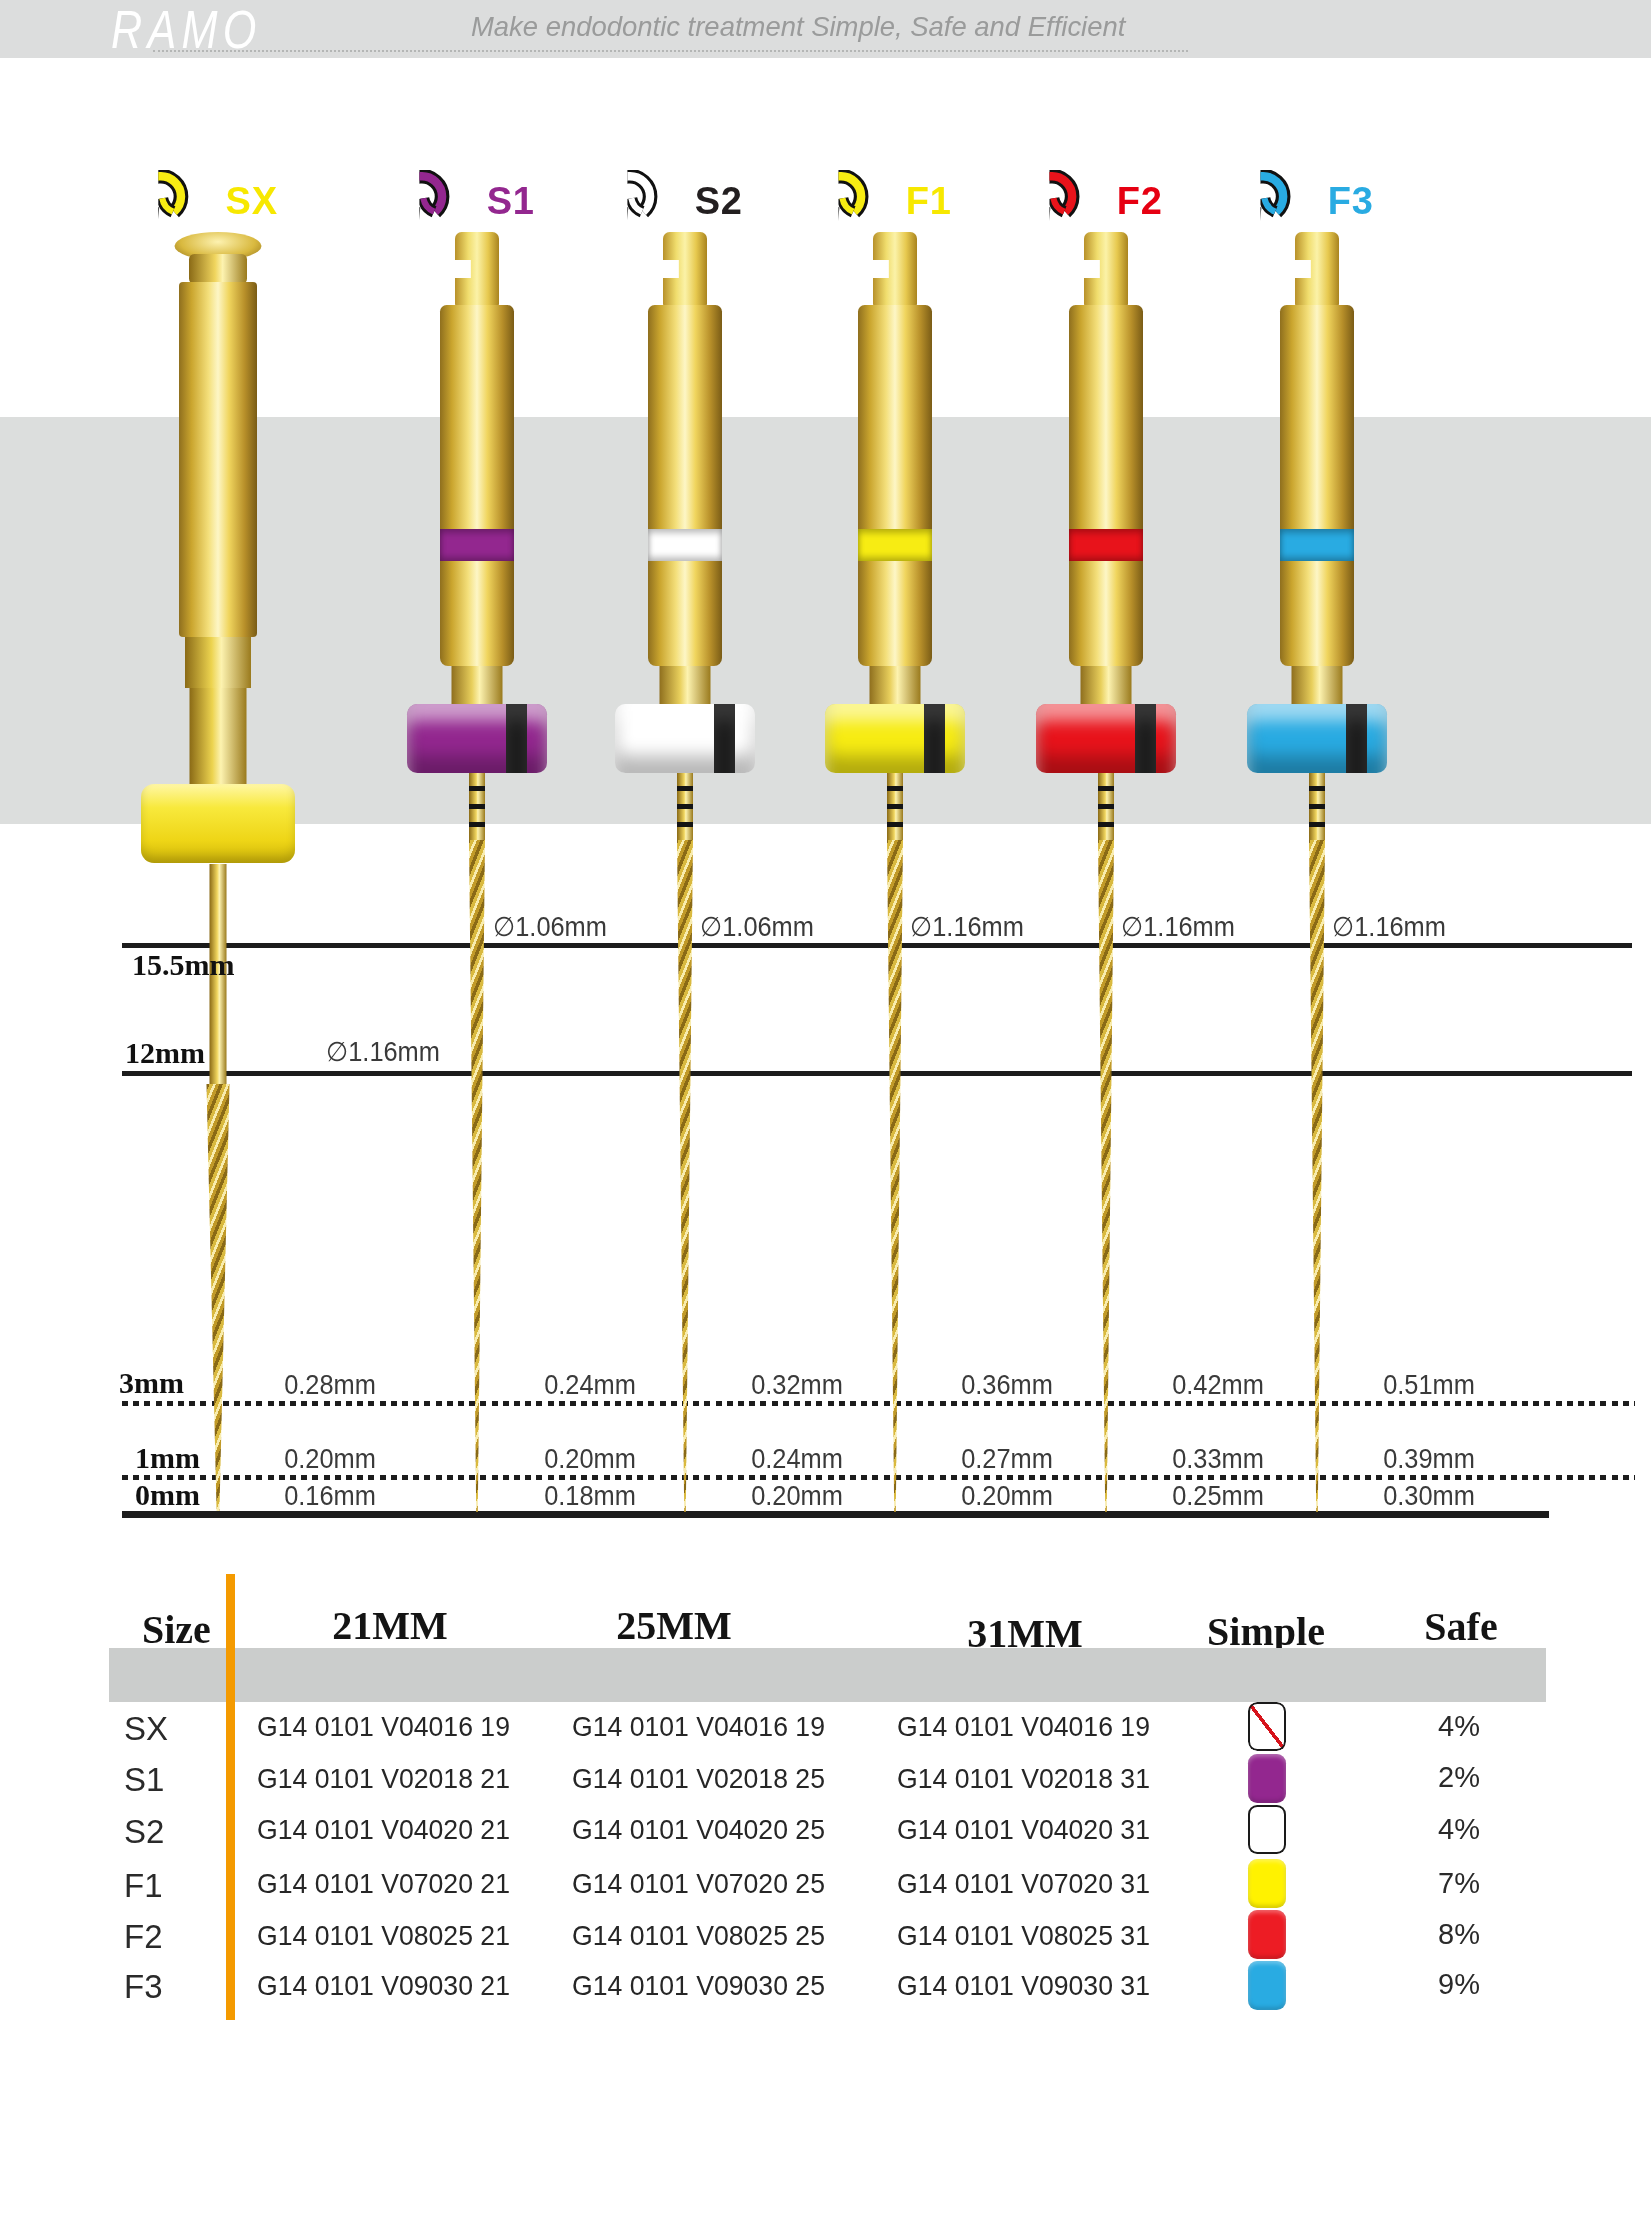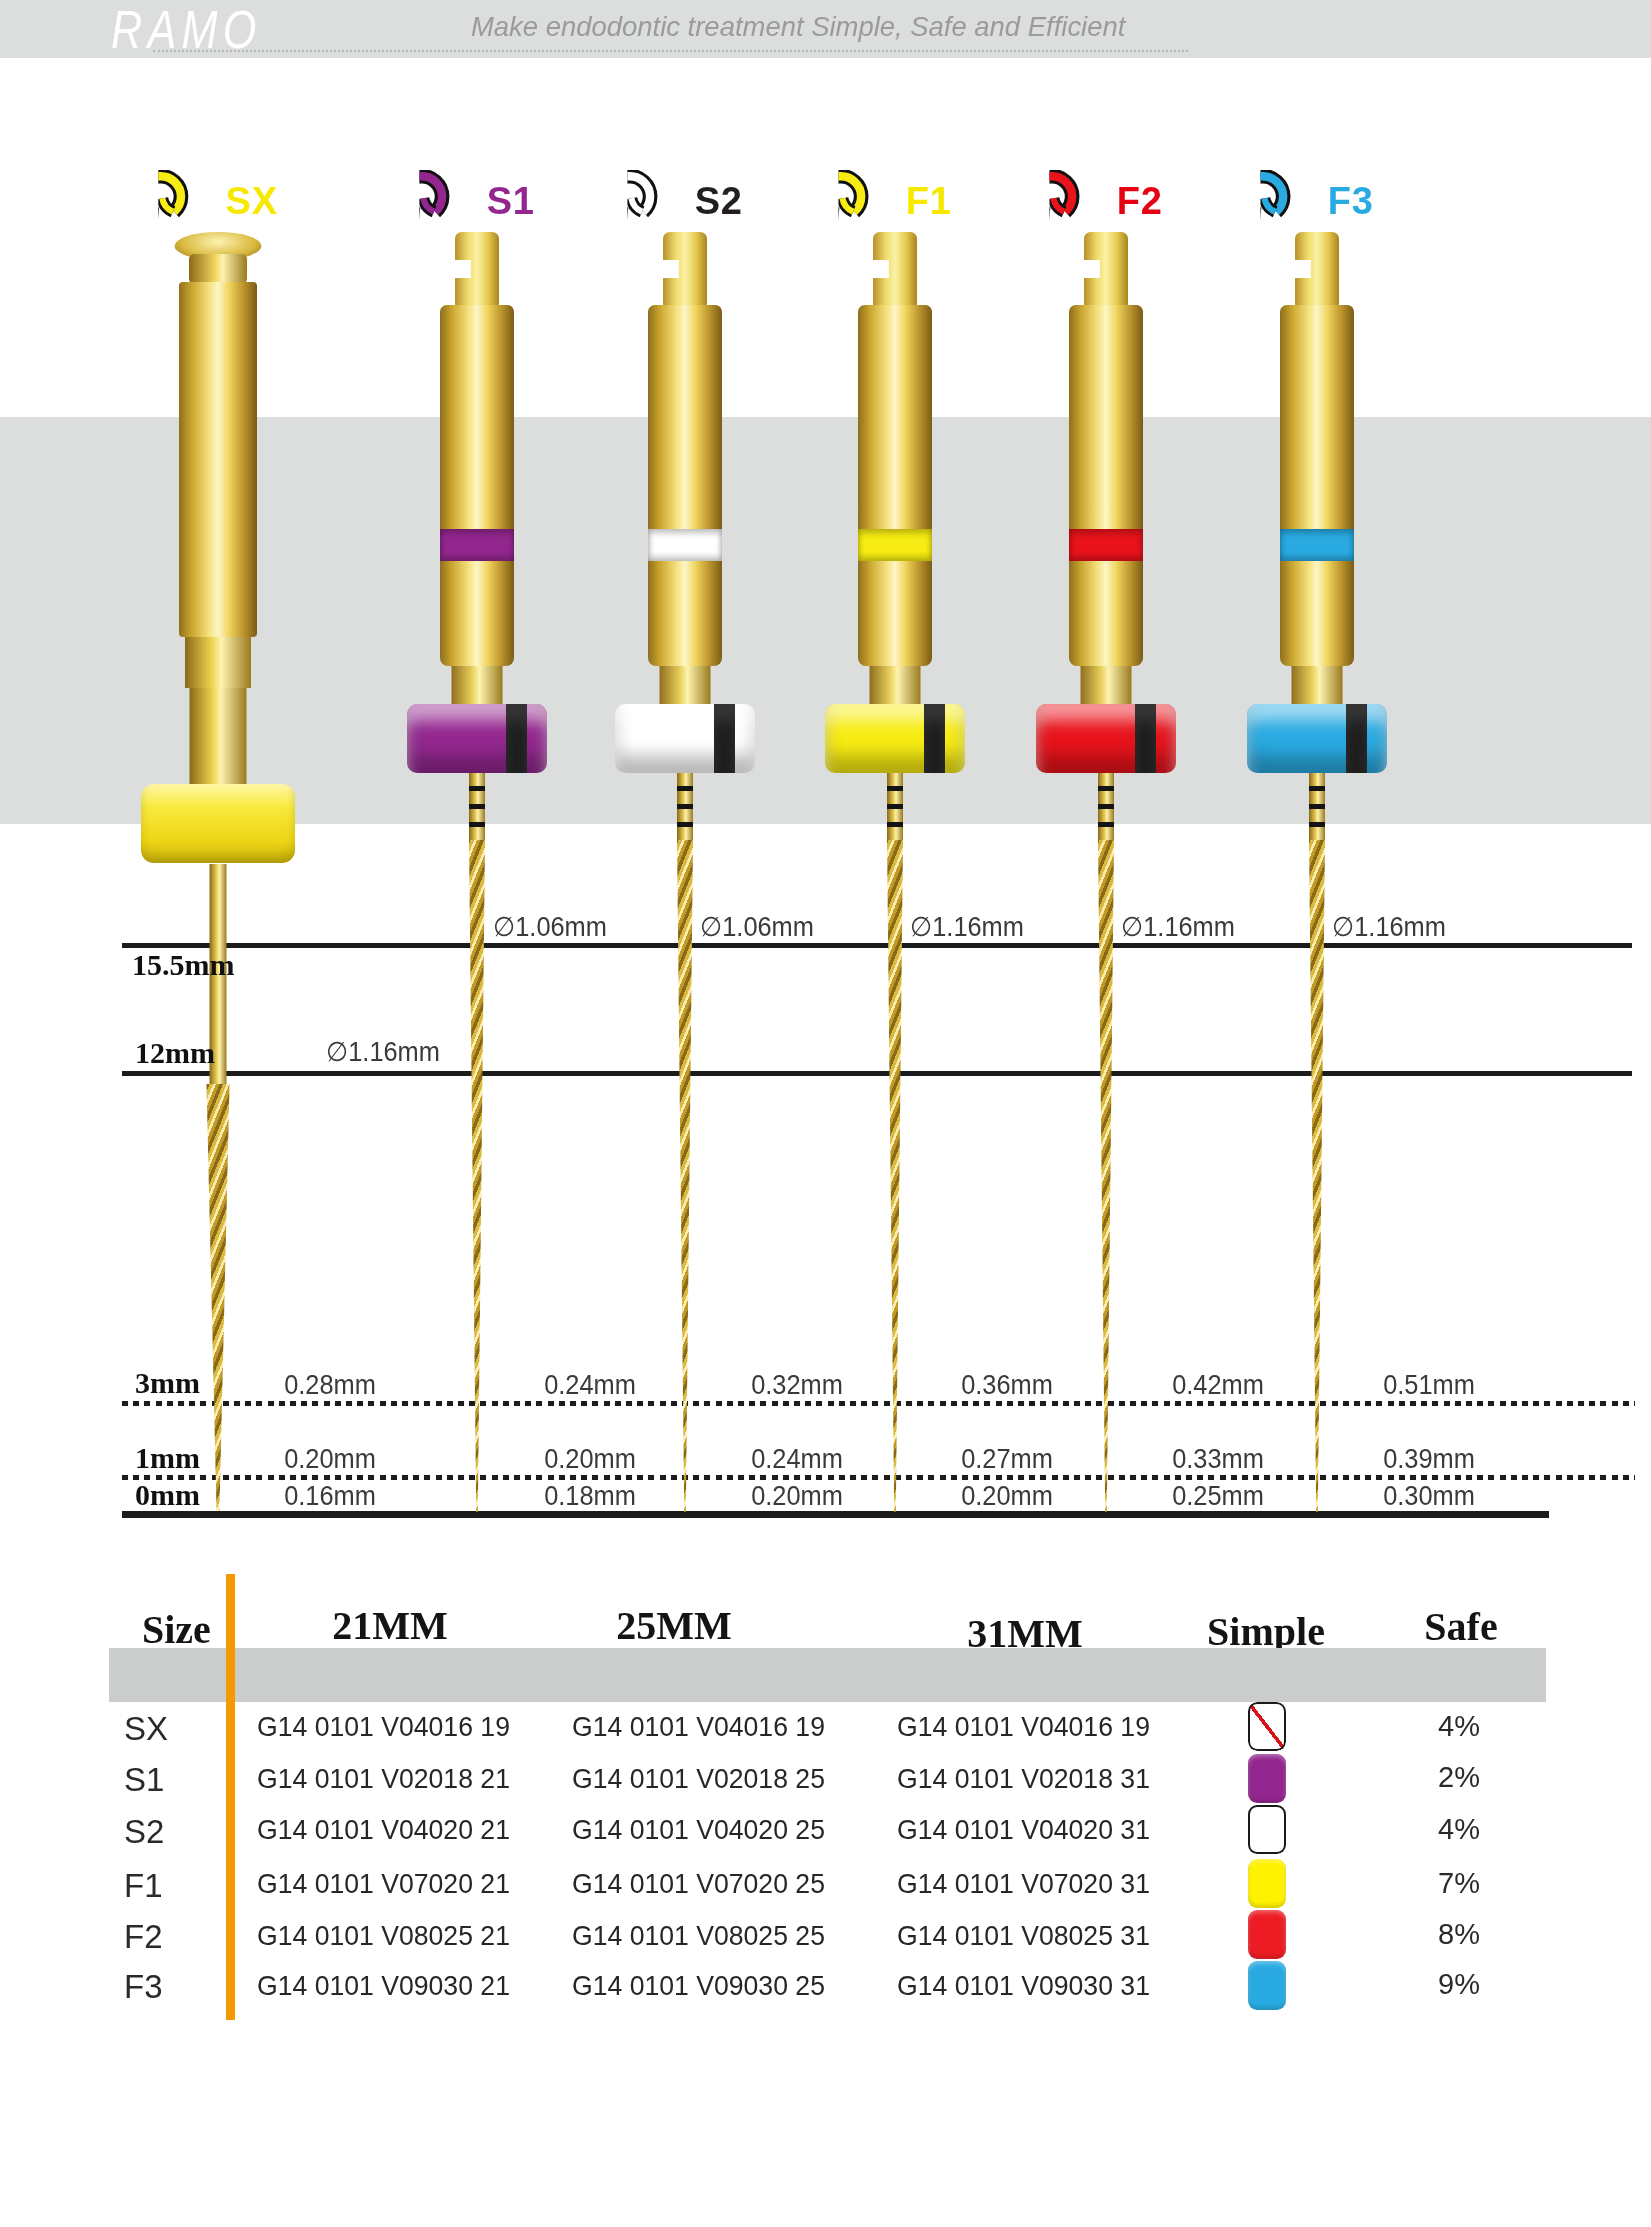--- a/index.html
+++ b/index.html
@@ -111,22 +111,22 @@
 
   <div class="midband"></div>
 
   <div class="mline ln-solid" style="left:122px;top:943px;width:1510px;"></div>
   <div class="mline ln-solid" style="left:122px;top:1071px;width:1510px;"></div>
   <div class="mline ln-dot" style="left:122px;top:1401px;width:1513px;"></div>
   <div class="mline ln-dot" style="left:122px;top:1475px;width:1513px;"></div>
   <div class="mline ln-thick" style="left:122px;top:1511px;width:1427px;"></div>
 
   <div class="mlabel" style="left:132px;top:948px;">15.5mm</div>
-  <div class="mlabel" style="left:135px;top:1036px;">12mm</div>
-  <div class="mlabel" style="left:135px;top:1366px;">3mm</div>
+  <div class="mlabel" style="left:125px;top:1036px;">12mm</div>
+  <div class="mlabel" style="left:119px;top:1366px;">3mm</div>
   <div class="mlabel" style="left:135px;top:1441px;">1mm</div>
   <div class="mlabel" style="left:135px;top:1478px;">0mm</div>
 
   <div class="mval dia c1" style="top:911px;">∅1.06mm</div>
   <div class="mval dia c2" style="top:911px;">∅1.06mm</div>
   <div class="mval dia c3" style="top:911px;">∅1.16mm</div>
   <div class="mval dia c4" style="top:911px;">∅1.16mm</div>
   <div class="mval dia c5" style="top:911px;">∅1.16mm</div>
 
   <div class="mval dia sx12" style="top:1036px;">∅1.16mm</div>

